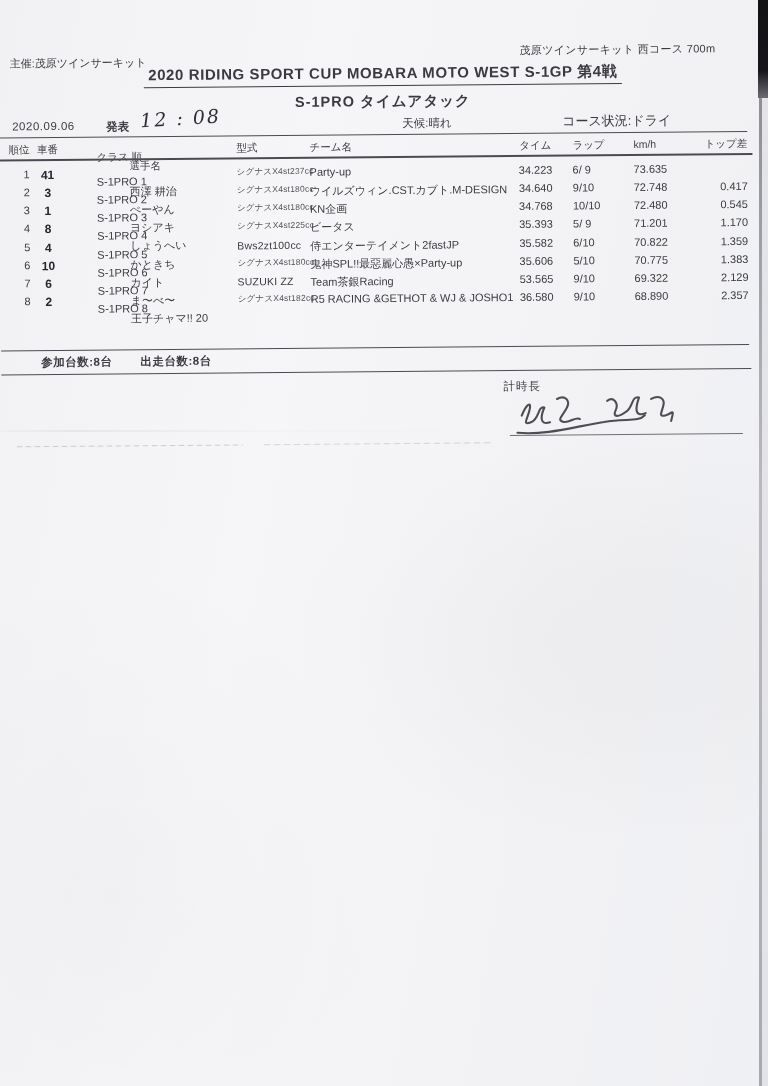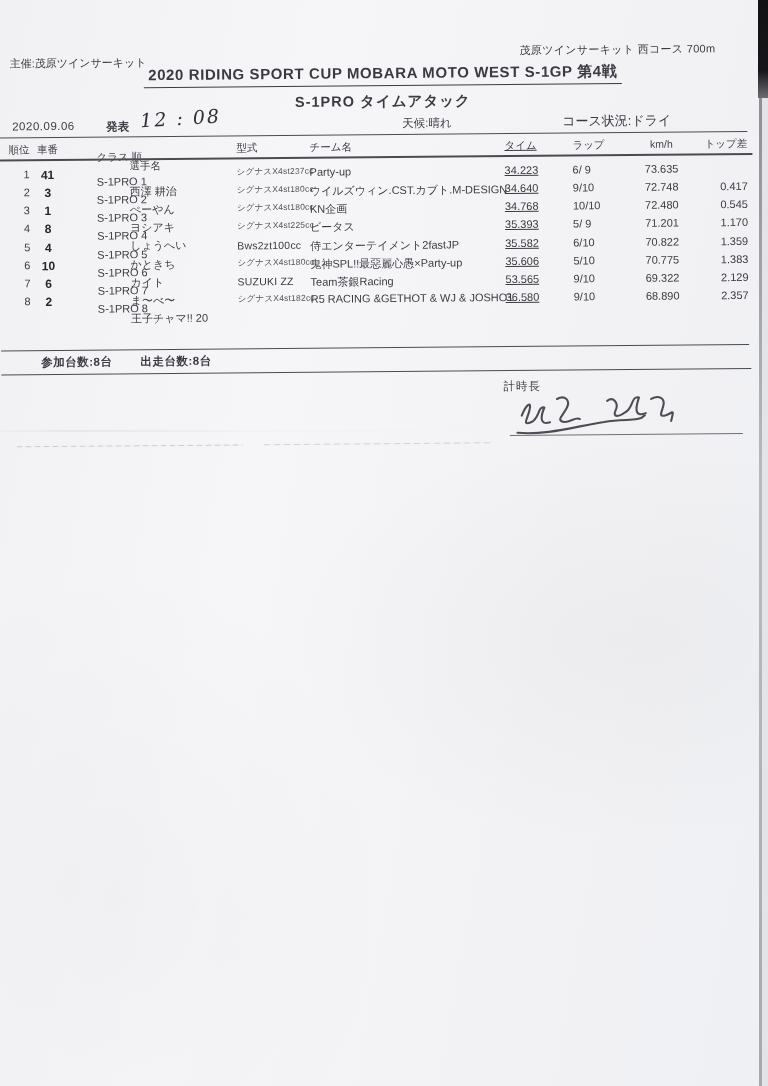--- a/index.html
+++ b/index.html
@@ -53,23 +53,23 @@
   .thead, .trow { position:absolute; left:0; width:768px; height:18px; font-size:11px; }
   .thead { top:140px; font-size:10.5px; color:#3f3f47; }
   .cell { position:absolute; top:0; }
   .c-pos  { left:6px;   width:24px; text-align:right; }
   .c-num  { left:34px;  width:28px; text-align:center; font-weight:bold; font-size:12px; color:#26262e; }
   .c-cls  { left:97px;  width:62px;margin-top:8px; }
   .c-name { left:130px; width:106px;margin-top:17px; }
   .c-model{ left:237px; width:95px; font-size:8.5px; color:#52525a; letter-spacing:0.2px; }
   .c-model.normal { font-size:10.5px; color:#3a3a42; }
   .c-team { left:310px; width:225px; }
-  .c-time { left:505px; width:62px;  text-align:left;text-decoration:underline; }
+  .c-time { left:505px; width:62px;  text-align:center; }
   .c-lap  { left:573px; width:57px;  text-align:left; white-space:pre; }
-  .c-kmh  { left:634px; width:56px;  text-align:center; }
+  .c-kmh  { left:634px; width:56px;  text-align:left; }
   .c-gap  { left:697px; width:51px;  text-align:right; }
   .thead .c-num { font-size:10.5px; font-weight:normal; color:#3f3f47; }
   .thead .c-model { font-size:10.5px; color:#3f3f47; }
 
   .participants { left:40px; top:352px; font-size:11.5px; font-weight:bold; letter-spacing:0.5px; }
   .participants .gap { display:inline-block; width:28px; }
   .timekeeper { left:502px; top:380px; font-size:11.5px; font-weight:normal; letter-spacing:1px; }
   .signature { position:absolute; left:512px; top:386px; transform:rotate(-2deg); }
 </style>
 </head>

